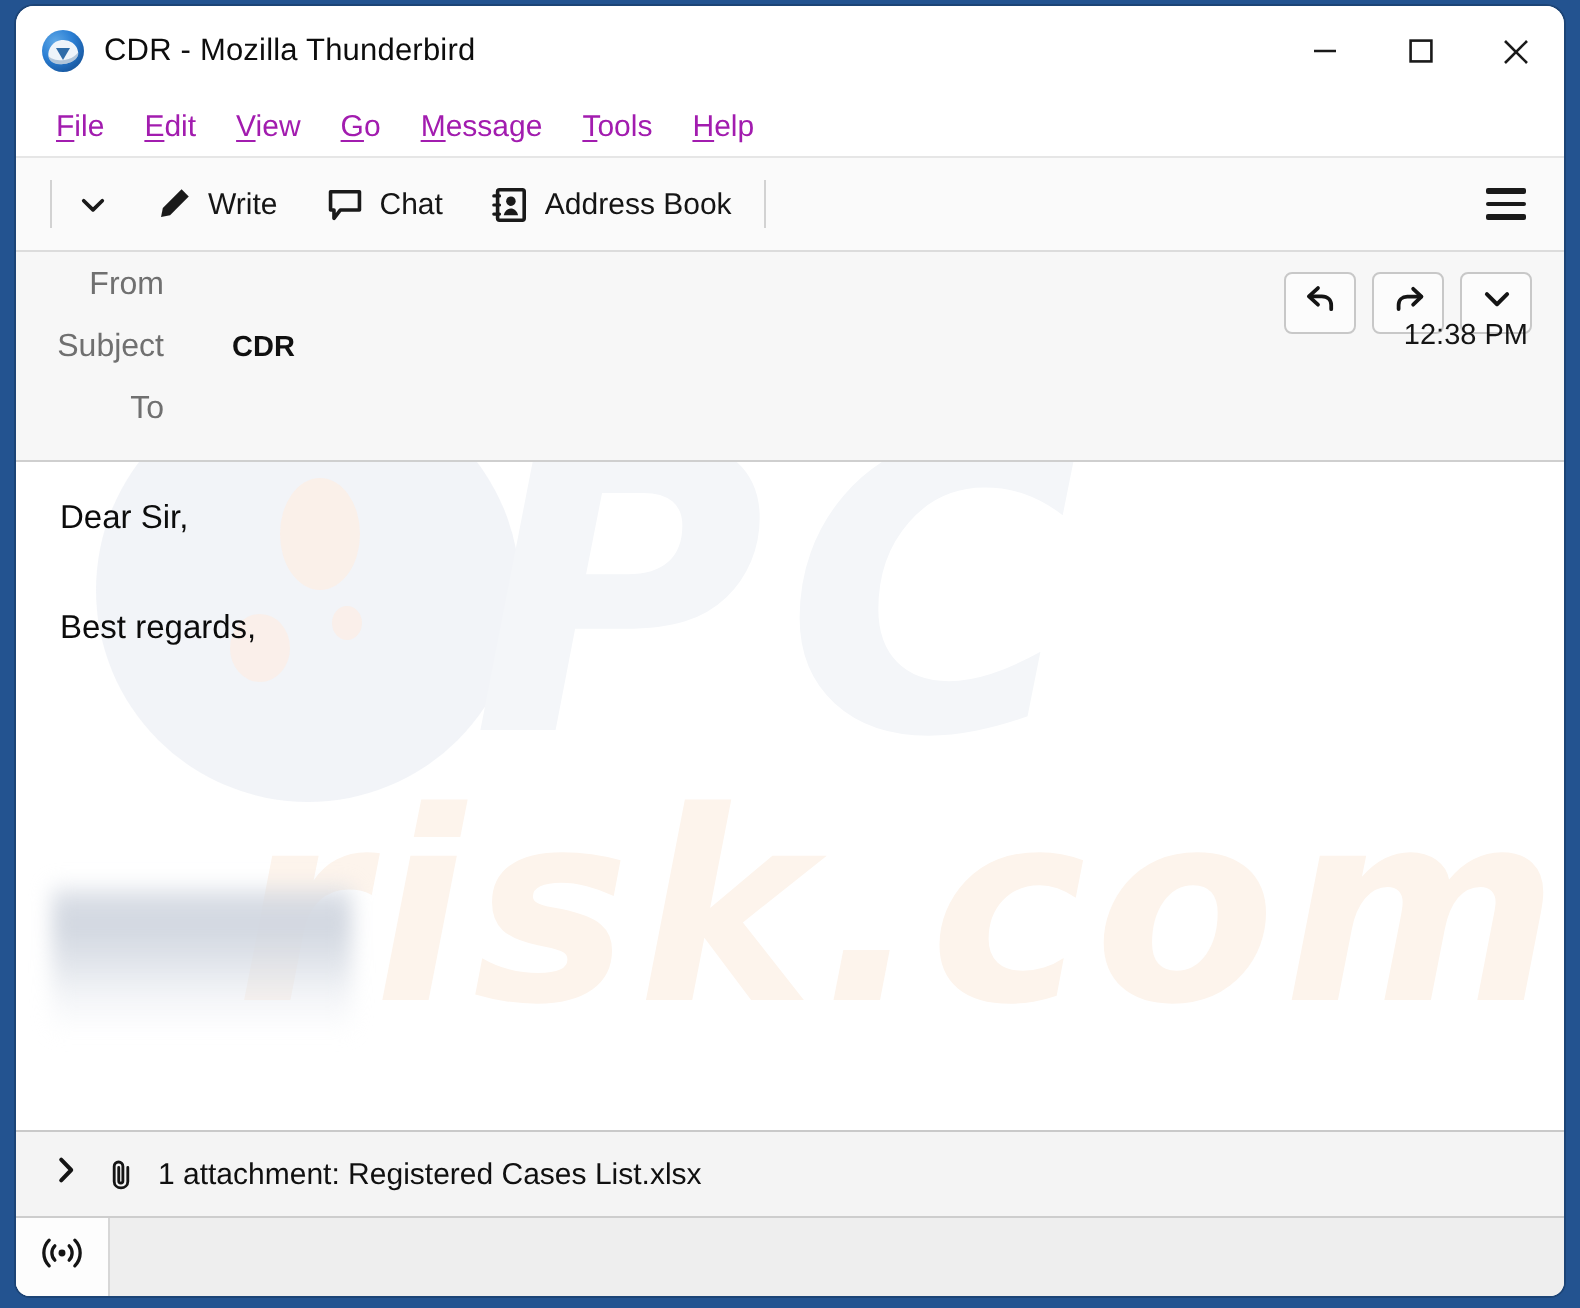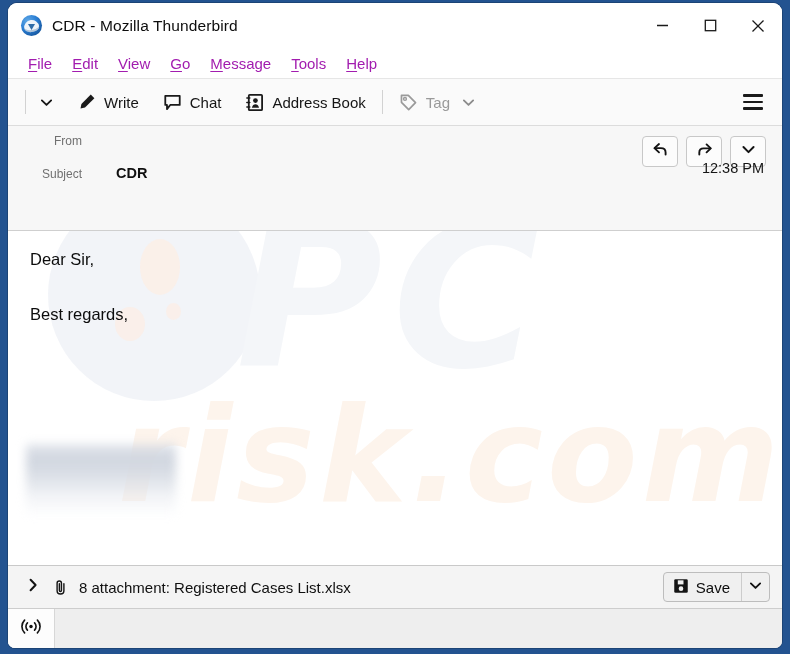--- a/index.html
+++ b/index.html
@@ -176,21 +176,21 @@
   }
   .hdr-row {
     display: flex;
     align-items: baseline;
     height: 31px;
     padding-left: 0;
   }
   .hdr-label {
     width: 74px;
     text-align: right;
-    font-size: 12px;
+    font-size: 16px;
     color: #707070;
     flex: 0 0 auto;
     padding-right: 0;
   }
   .hdr-value {
     font-size: 14.5px;
     color: #101010;
     padding-left: 14px;
   }
   .hdr-value.bold { font-weight: bold; padding-left: 34px; }
@@ -475,52 +475,42 @@
             <circle cx="11" cy="8" r="2.5" fill="#1a1a1a"></circle>
             <path d="M7.2 15.4c.6-2.4 2.1-3.6 3.8-3.6s3.2 1.2 3.8 3.6z" fill="#1a1a1a"></path>
             <path d="M2 5.2h3M2 10h3M2 14.8h3" stroke="#1a1a1a" stroke-width="1.7" stroke-linecap="round"></path>
           </svg>
         </span>
         <span>Address Book</span>
       </div>
 
       <div class="tb-sep"></div>
 
-      <div class="tb-btn dim">
-        <span class="ico">
-          <svg width="19" height="19" viewBox="0 0 20 20">
-            <path d="M2.6 9.8V2.6h7.2l7.6 7.6-7.2 7.2z" fill="none" stroke="#9a9a9a" stroke-width="1.8" stroke-linejoin="round"></path>
-            <circle cx="6.3" cy="6.3" r="1.5" fill="none" stroke="#9a9a9a" stroke-width="1.5"></circle>
-          </svg>
-        </span>
-        <span>Tag</span>
-        <span class="ico" style="margin-left:4px">
-          <svg width="13" height="13" viewBox="0 0 14 14">
-              <path d="M2 4.7L7 9.6l5-4.9" fill="none" stroke="#8d8d8d" stroke-width="2" stroke-linecap="round" stroke-linejoin="round"></path>
-            </svg>
-        </span>
-      </div>
 
       <div id="tb-spacer"></div>
 
       <div id="hamburger">
         <span></span>
         <span></span>
         <span></span>
       </div>
     </div>
 
     <div id="msg-header">
       <div class="hdr-row">
         <div class="hdr-label">From</div>
         <div class="hdr-value"></div>
       </div>
       <div class="hdr-row">
         <div class="hdr-label">Subject</div>
         <div class="hdr-value bold">CDR</div>
+      </div>
+      <div class="hdr-row">
+        <div class="hdr-label">To</div>
+        <div class="hdr-value"></div>
       </div>
 
       <div id="hdr-actions">
         <div class="hdr-btn">
           <span>
             <svg width="17" height="17" viewBox="0 0 18 18">
               <path d="M7.4 3.2L2.6 7.6l4.8 4.4" fill="none" stroke="#141414" stroke-width="2" stroke-linecap="round" stroke-linejoin="round"></path>
               <path d="M2.9 7.6h6.5c3.1 0 5 1.9 5 4.6v2.2" fill="none" stroke="#141414" stroke-width="2" stroke-linecap="round"></path>
             </svg>
           </span>
@@ -568,42 +558,23 @@
           <svg width="14" height="14" viewBox="0 0 14 14">
               <path d="M4.6 1.8L9.6 7l-5 5.2" fill="none" stroke="#141414" stroke-width="2" stroke-linecap="round" stroke-linejoin="round"></path>
             </svg>
         </span>
       </div>
       <div id="att-clip">
         <svg width="17" height="17" viewBox="0 0 18 18">
           <path d="M12.6 5v7.4c0 2-1.6 3.4-3.6 3.4s-3.6-1.4-3.6-3.4V4.4c0-1.3 1-2.3 2.3-2.3s2.3 1 2.3 2.3v7.8c0 .6-.5 1.1-1.1 1.1s-1.1-.5-1.1-1.1V5" fill="none" stroke="#141414" stroke-width="1.5" stroke-linecap="round" stroke-linejoin="round"></path>
         </svg>
       </div>
-      <div id="att-text">8 attachment: Registered Cases List.xlsx</div>
+      <div id="att-text">1 attachment: Registered Cases List.xlsx</div>
       <div id="att-spacer"></div>
 
-      <div id="save-group">
-        <div id="save-btn">
-          <span>
-            <svg width="16" height="16" viewBox="0 0 18 18">
-              <rect x="1.4" y="1.4" width="15.2" height="15.2" rx="1.4" fill="#141414"></rect>
-              <rect x="5.4" y="2.6" width="6.4" height="4.6" fill="#f0f0f0"></rect>
-              <circle cx="9" cy="12" r="2.6" fill="#f0f0f0"></circle>
-            </svg>
-          </span>
-          <span>Save</span>
-        </div>
-        <div id="save-caret">
-          <span>
-            <svg width="13" height="13" viewBox="0 0 14 14">
-                <path d="M2 4.7L7 9.6l5-4.9" fill="none" stroke="#141414" stroke-width="2" stroke-linecap="round" stroke-linejoin="round"></path>
-              </svg>
-          </span>
-        </div>
-      </div>
     </div>
 
     <div id="statusbar">
       <div id="status-icon-cell">
         <span>
           <svg width="22" height="17" viewBox="0 0 24 18">
             <circle cx="12" cy="9" r="1.9" fill="#141414"></circle>
             <path d="M8.1 5.1a5.5 5.5 0 000 7.8M15.9 5.1a5.5 5.5 0 010 7.8" fill="none" stroke="#141414" stroke-width="1.8" stroke-linecap="round"></path>
             <path d="M5 2a9.9 9.9 0 000 14M19 2a9.9 9.9 0 010 14" fill="none" stroke="#141414" stroke-width="1.8" stroke-linecap="round"></path>
           </svg>

